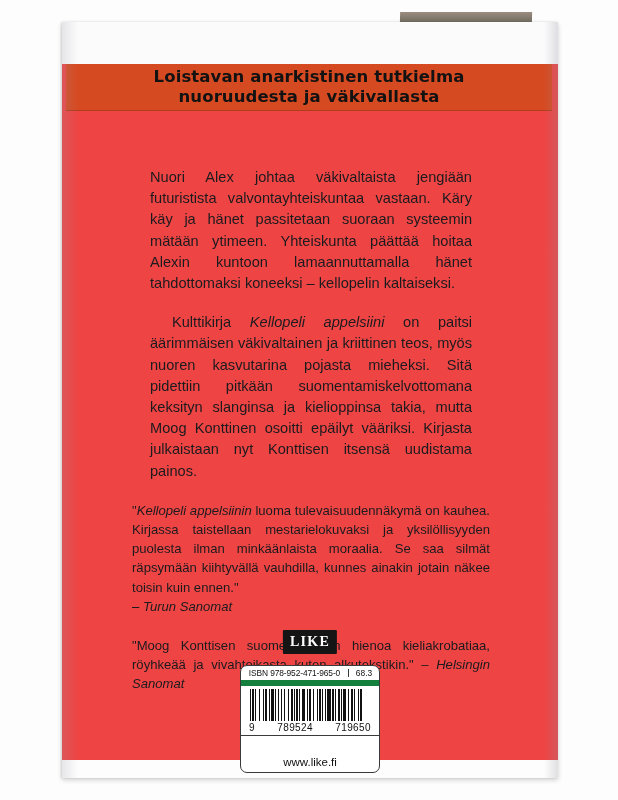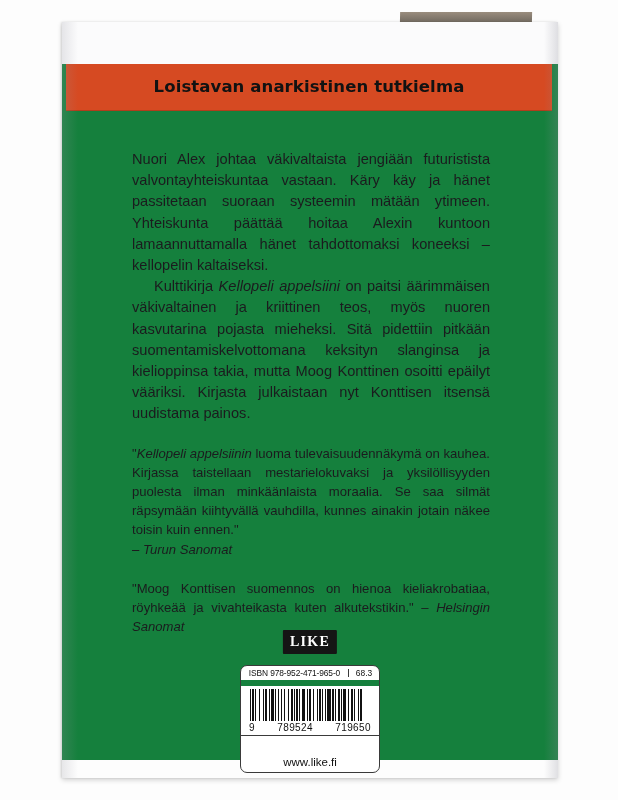--- a/index.html
+++ b/index.html
@@ -33,21 +33,21 @@
     transform: skewX(-1.2deg);
   }
 
   
   #book-cover {
     position: absolute;
     left: 62px;
     top: 22px;
     width: 496px;
     height: 756px;
-    background: #15803d;
+    background: #ef4444;
     box-shadow: 0 2px 5px rgba(0,0,0,0.18),
                 -1px 0 2px rgba(0,0,0,0.10);
   }
   
   #cover-top-lip {
     position: absolute;
     left: 0; top: 0; right: 0;
     height: 42px;
     background: #fbfbfc;
   }
@@ -99,21 +99,21 @@
 
   
   #text-column {
     position: absolute;
     left: 70px;
     top: 127px;
     width: 358px;
   }
 
   .body-paragraph {
-    margin: 0;
+    margin: 18px;
     color: #1b1b1e;
     font-family: "Liberation Sans", sans-serif;
     font-size: 14.6px;
     line-height: 21.2px;
     text-align: justify;
     text-indent: 0;
   }
   .body-paragraph.indented { text-indent: 22px; }
   .body-paragraph em { font-style: italic; }
 
@@ -227,20 +227,21 @@
 
   <div id="book-top-edge"></div>
 
   <div id="book-cover">
 
     <div id="cover-top-lip"></div>
     <div id="cover-bottom-lip"></div>
 
     <div id="headline-banner">
       <div class="headline-line">Loistavan anarkistinen tutkielma</div>
+      <div class="headline-line">nuoruudesta ja väkivallasta</div>
     </div>
 
     <div id="text-column">
 
       <div id="blurb-block">
 
         <p class="body-paragraph">Nuori Alex johtaa väkivaltaista jengiään futuristista valvontayhteiskuntaa vastaan. Käry käy ja hänet passitetaan suoraan systeemin mätään ytimeen. Yhteiskunta päättää hoitaa Alexin kuntoon lamaannuttamalla hänet tahdottomaksi koneeksi – kellopelin kaltaiseksi.</p>
 
         <p class="body-paragraph indented"><span>Kulttikirja </span><em>Kellopeli appelsiini</em><span> on paitsi äärimmäisen väkivaltainen ja kriittinen teos, myös nuoren kasvutarina pojasta mieheksi. Sitä pidettiin pitkään suomentamiskelvottomana keksityn slanginsa ja kielioppinsa takia, mutta Moog Konttinen osoitti epäilyt vääriksi. Kirjasta julkaistaan nyt Konttisen itsensä uudistama painos.</span></p>
 

